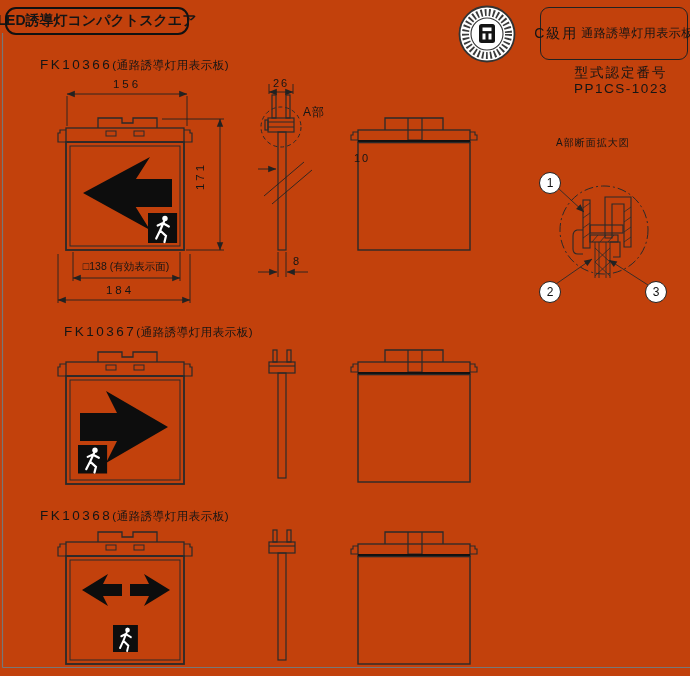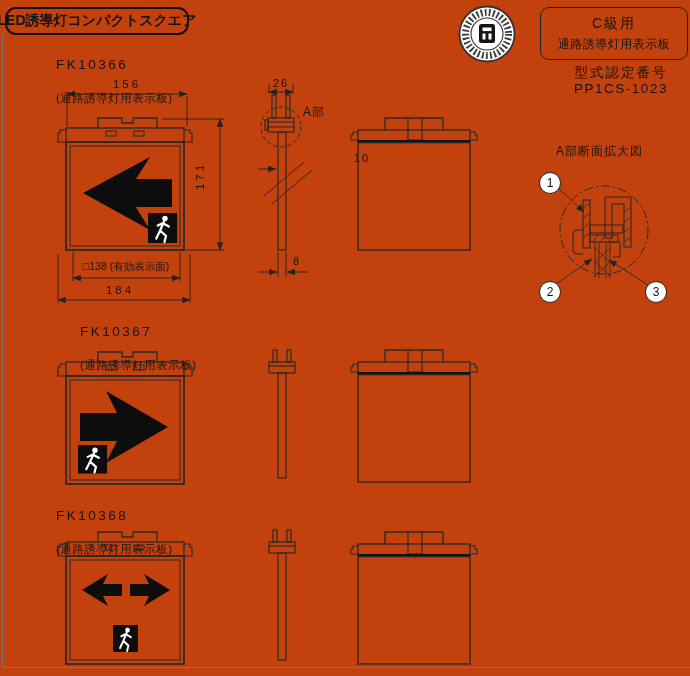--- a/index.html
+++ b/index.html
@@ -3,33 +3,33 @@
 <meta charset="utf-8">
 <style>
   html,body{margin:0;padding:0;background:#fff;}
   #page{position:relative;width:690px;height:676px;background:#c2410c;overflow:hidden;
         font-family:"Liberation Sans","DejaVu Sans",sans-serif;color:#111;}
   svg{position:absolute;left:0;top:0;}
   .lbl{position:absolute;white-space:nowrap;color:#151515;}
   .title-box{left:5px;top:7px;width:180px;height:24px;border:2.2px solid #111;border-radius:11px;
              display:flex;align-items:center;justify-content:center;font-weight:bold;font-size:14px;letter-spacing:0;}
   .class-box{left:540px;top:7px;width:146px;height:51px;border:1.5px solid #222;border-radius:9px;
-             display:flex;flex-direction:column;align-items:center;justify-content:center;gap:3px;}
+             display:flex;flex-direction:row;align-items:center;justify-content:center;gap:3px;}
   .class-line1{font-size:14px;letter-spacing:2px;}
   .class-line2{font-size:12px;letter-spacing:0.5px;}
   .cert-label{left:548px;top:64px;width:146px;text-align:center;font-size:13.5px;letter-spacing:2px;}
   .cert-number{left:548px;top:81px;width:146px;text-align:center;font-size:13.5px;letter-spacing:1.5px;}
-  .fk-label{left:56px;display:flex;align-items:baseline;gap:19px;flex-direction:column;}
+  .fk-label{left:40px;display:flex;align-items:baseline;gap:0;}
   .fk-code{font-size:13.5px;letter-spacing:2.5px;}
   .fk-sub{font-size:11.5px;letter-spacing:0.5px;}
   .dim{font-size:11.5px;letter-spacing:3px;text-align:center;}
   .dim-s{font-size:11px;letter-spacing:2px;text-align:center;}
   .eff{font-size:10.5px;letter-spacing:0px;text-align:center;}
   .rot{transform:rotate(-90deg);transform-origin:center center;}
-  .detail-title{left:556px;top:143px;font-size:12px;letter-spacing:1px;text-align:right;}
+  .detail-title{left:556px;top:136px;font-size:10px;letter-spacing:1px;text-align:right;}
   .abu{left:303px;top:104px;font-size:12px;letter-spacing:1px;}
   .balloon{position:absolute;width:20px;height:20px;border:1.3px solid #222;border-radius:50%;
            display:flex;align-items:center;justify-content:center;font-size:12px;background:#fff;}
 </style>
 </head>
 <body>
 
 <div id="page">
 
   <svg width="690" height="676" viewBox="0 0 690 676">

